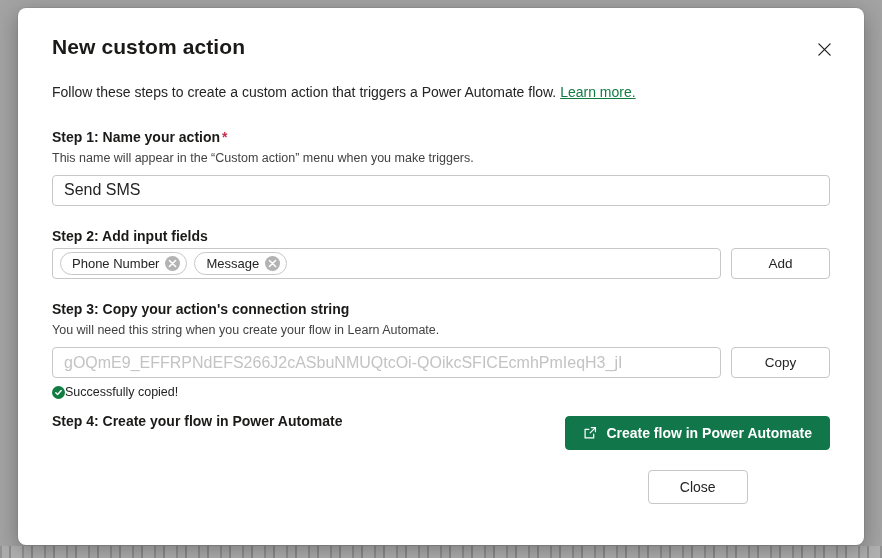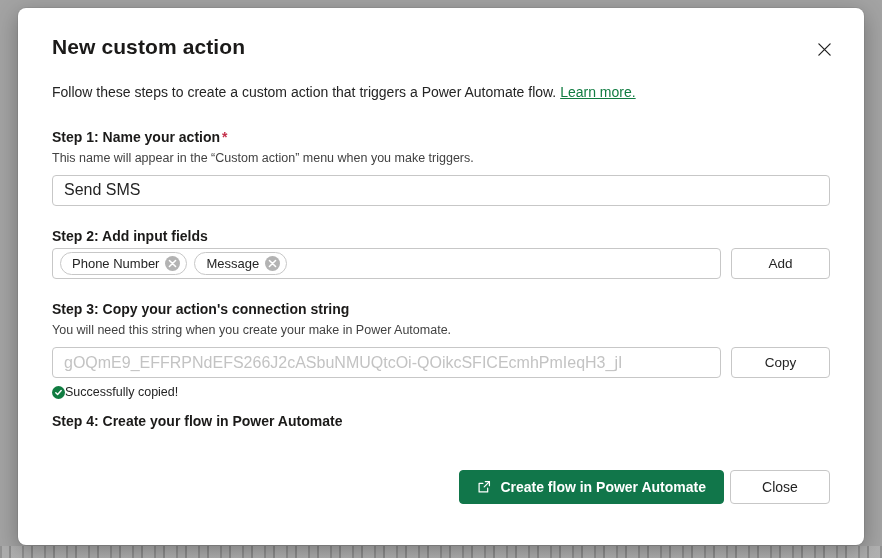--- a/index.html
+++ b/index.html
@@ -197,22 +197,23 @@
     align-items: center;
     justify-content: center;
     flex: 0 0 auto;
   }
 
   .footer {
     position: absolute;
     right: 34px;
     bottom: 41px;
     display: flex;
-    gap: 6px;
-    align-items: center;
+    gap: 20px;
+    align-items: center;
+    flex-direction: column;
   }
   .btn-primary {
     height: 34px;
     padding: 0 17px;
     border: 1px solid #11764a;
     border-radius: 4px;
     background: #11764a;
     color: #ffffff;
     font-size: 14px;
     font-weight: 700;
@@ -288,21 +289,21 @@
               </svg>
             </span>
           </span>
         </div>
         <button class="btn">Add</button>
       </div>
     </div>
 
     <div class="step3-wrap">
       <div class="step-title">Step 3: Copy your action's connection string</div>
-      <div class="step-desc">You will need this string when you create your make in Power Automate.</div>
+      <div class="step-desc">You will need this string when you create your flow in Learn Automate.</div>
       <div class="row">
         <input class="text-input conn-input" type="text" readonly="" value="gOQmE9_EFFRPNdEFS266J2cASbuNMUQtcOi-QOikcSFICEcmhPmIeqH3_jI" style="">
         <button class="btn">Copy</button>
       </div>
       <div class="copied">
         <span class="check-circle">
           <svg width="9" height="9" viewBox="0 0 10 10" aria-hidden="true">
             <path d="M2 5.2 L4 7.2 L8 2.8" stroke="#ffffff" stroke-width="1.6" fill="none" stroke-linecap="round" stroke-linejoin="round"></path>
           </svg>
         </span>

